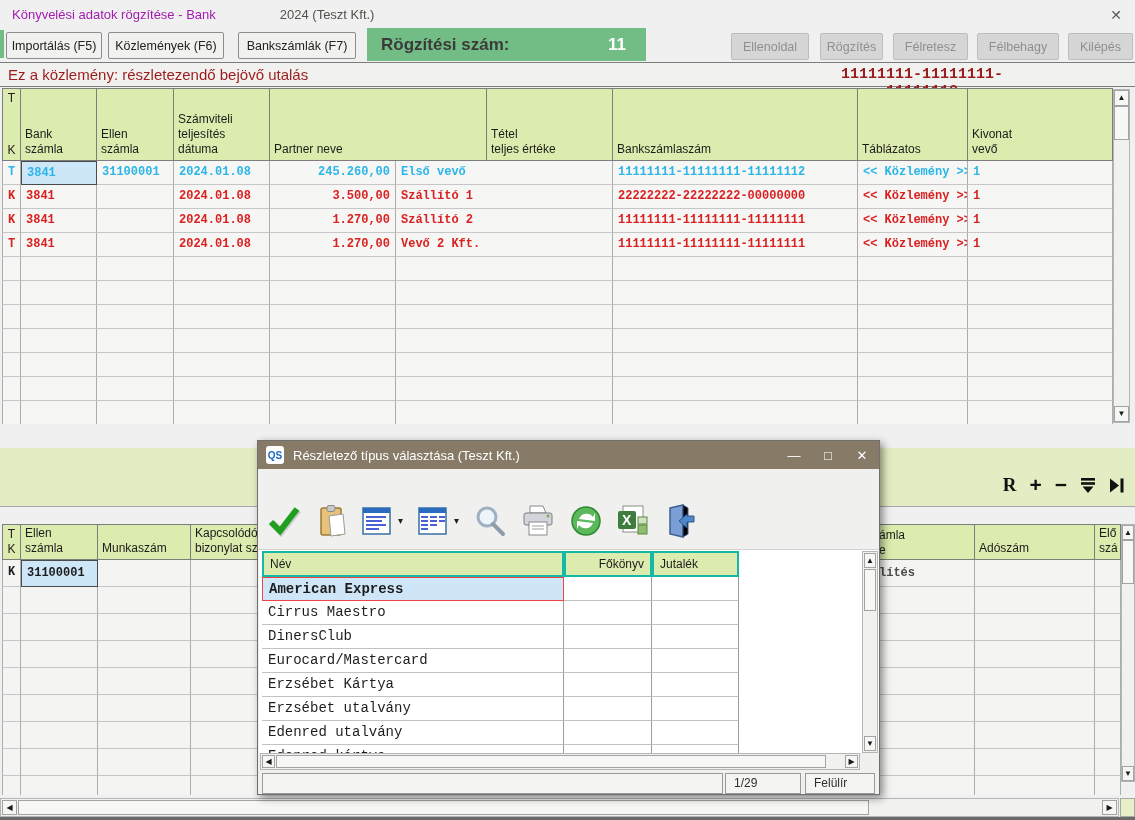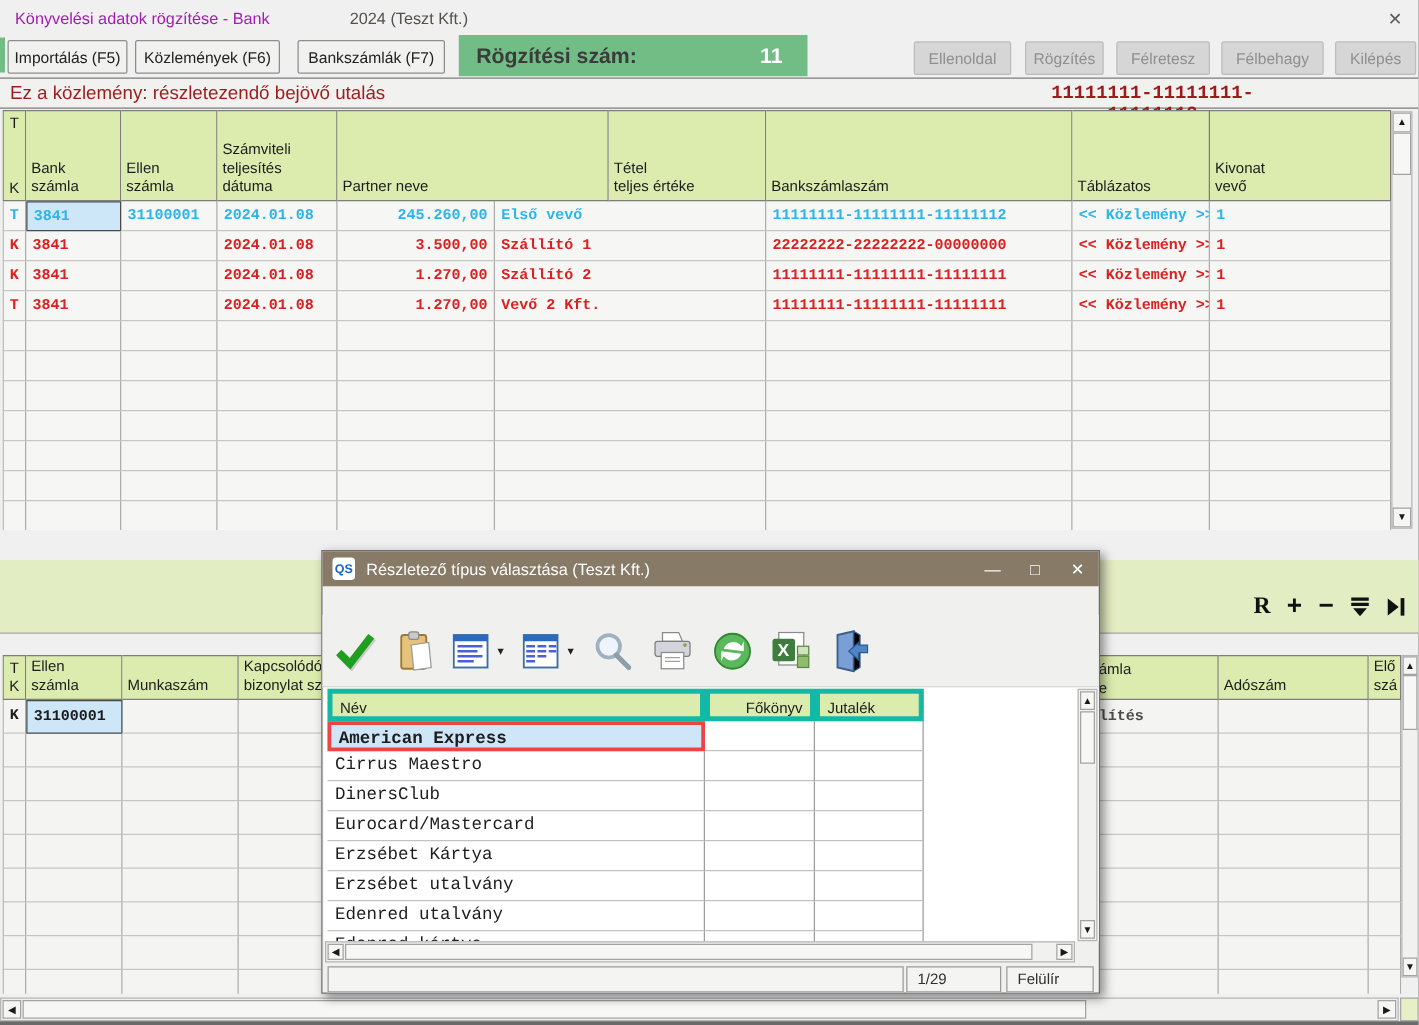--- a/index.html
+++ b/index.html
@@ -70,27 +70,27 @@
           font-size:10px;font-weight:bold;color:#1a66c0;}
   .dlg-titletext{color:#fff;font-size:13px;margin-left:9px;}
   .dlg-ctrl{width:34px;height:24px;display:flex;align-items:center;justify-content:center;color:#fff;font-size:13px;}
   .dlg-menu{position:absolute;left:0;top:28px;width:100%;height:23px;background:#fbfbfa;border-bottom:1px solid #dcdcdc;
             display:flex;align-items:center;}
   .menu-item{font-size:12.5px;color:#141414;padding:0 11px;}
   .dlg-toolbar{position:absolute;left:0;top:51px;width:100%;height:58px;background:#f0f0ee;border-bottom:1px solid #d2d2d2;
                display:flex;align-items:center;padding-left:10px;box-sizing:border-box;gap:15px;}
   .caret{font-size:10px;color:#222;margin-left:-9px;}
   .dlg-list{position:absolute;left:1px;top:109px;width:620px;height:203px;background:#ffffff;overflow:hidden;}
-  .dl-hdr{position:absolute;box-sizing:border-box;background:#dcecae;border:4px solid #14b8a6;
+  .dl-hdr{position:absolute;box-sizing:border-box;background:#dcecae;border:2px solid #14b8a6;
           font-size:12px;color:#1c1c1c;padding:4px 6px;height:26px;}
   .dl-cell{box-sizing:border-box;border-right:1px solid #9c9c9c;border-bottom:1px solid #c2c2c2;
            font-family:"Liberation Mono",monospace;font-size:14px;color:#1d1d1d;line-height:22px;
            padding:0 0 0 6px;white-space:nowrap;overflow:hidden;}
   .dl-row{display:flex;}
-  .dl-sel{background:#cfe6f8;border:3px solid #ef4444;font-weight:bold;}
+  .dl-sel{background:#cfe6f8;border:1px solid #ef4444;font-weight:bold;}
   .dlg-status{position:absolute;left:0;top:330px;width:100%;height:24px;display:flex;align-items:center;}
   .status-box{box-sizing:border-box;border:1px solid #9a9a9a;background:#f4f4f2;height:21px;font-size:12px;color:#2e2e2e;
               display:flex;align-items:center;}
   svg{display:block;}
 </style>
 </head>
 <body>
 
 <div class="screen">
 

